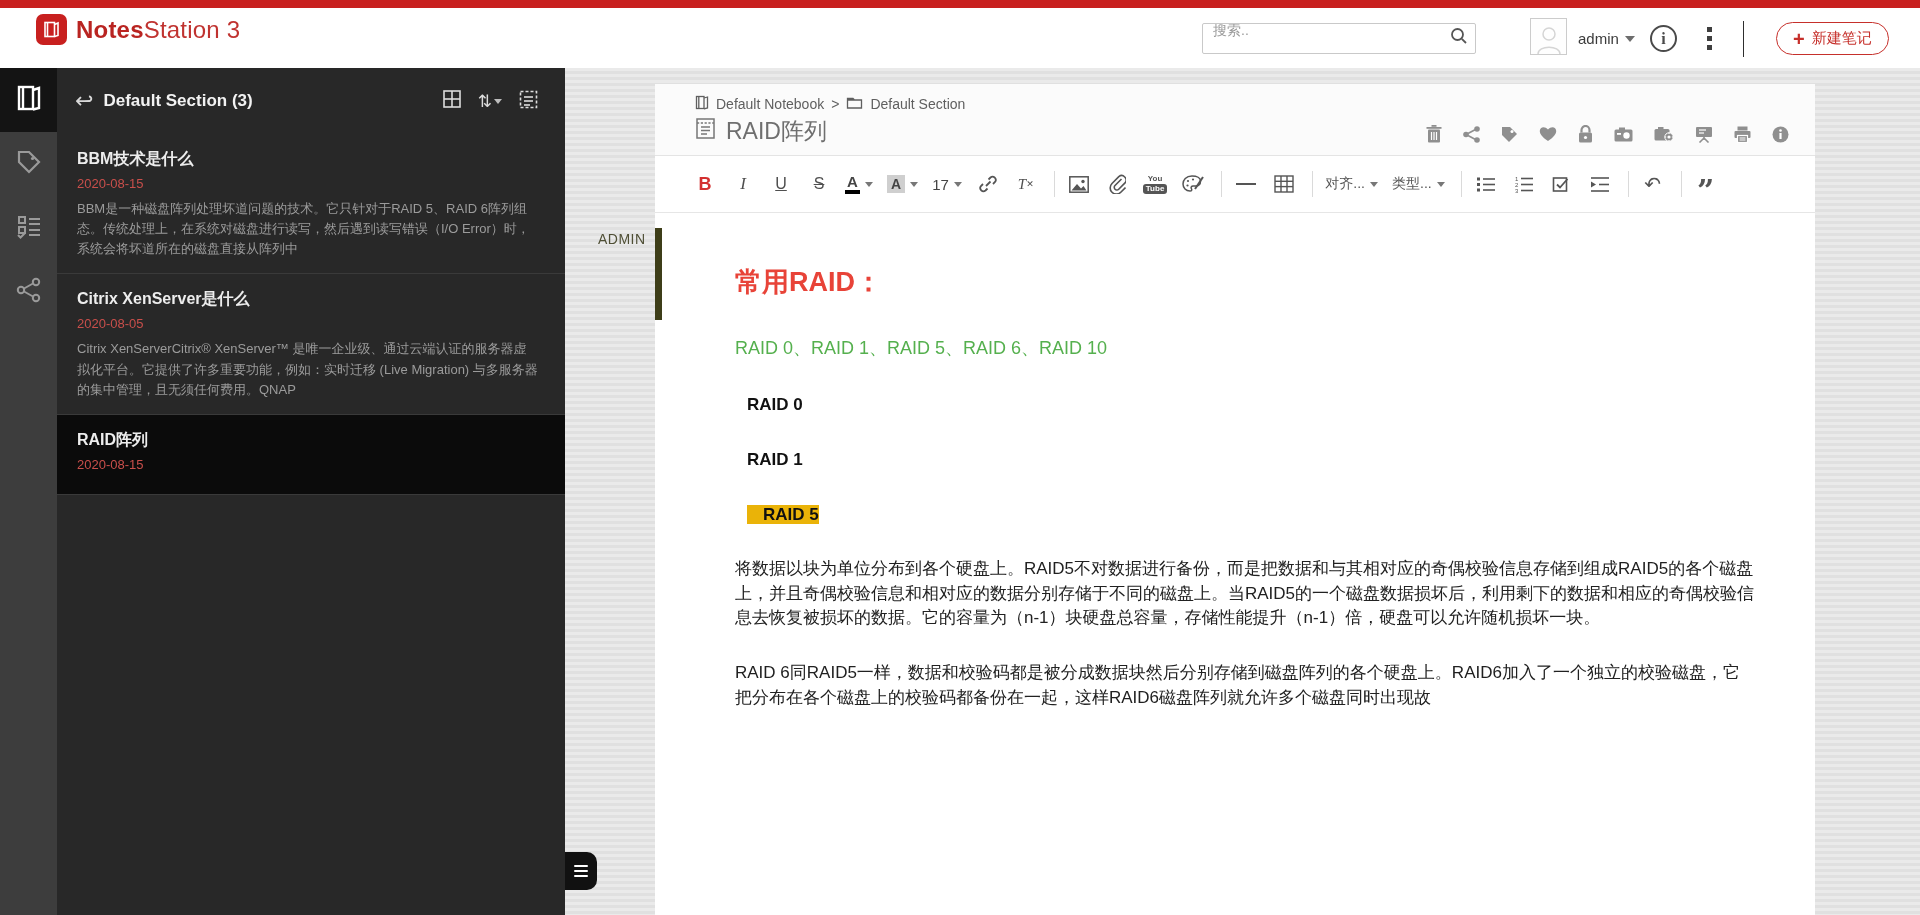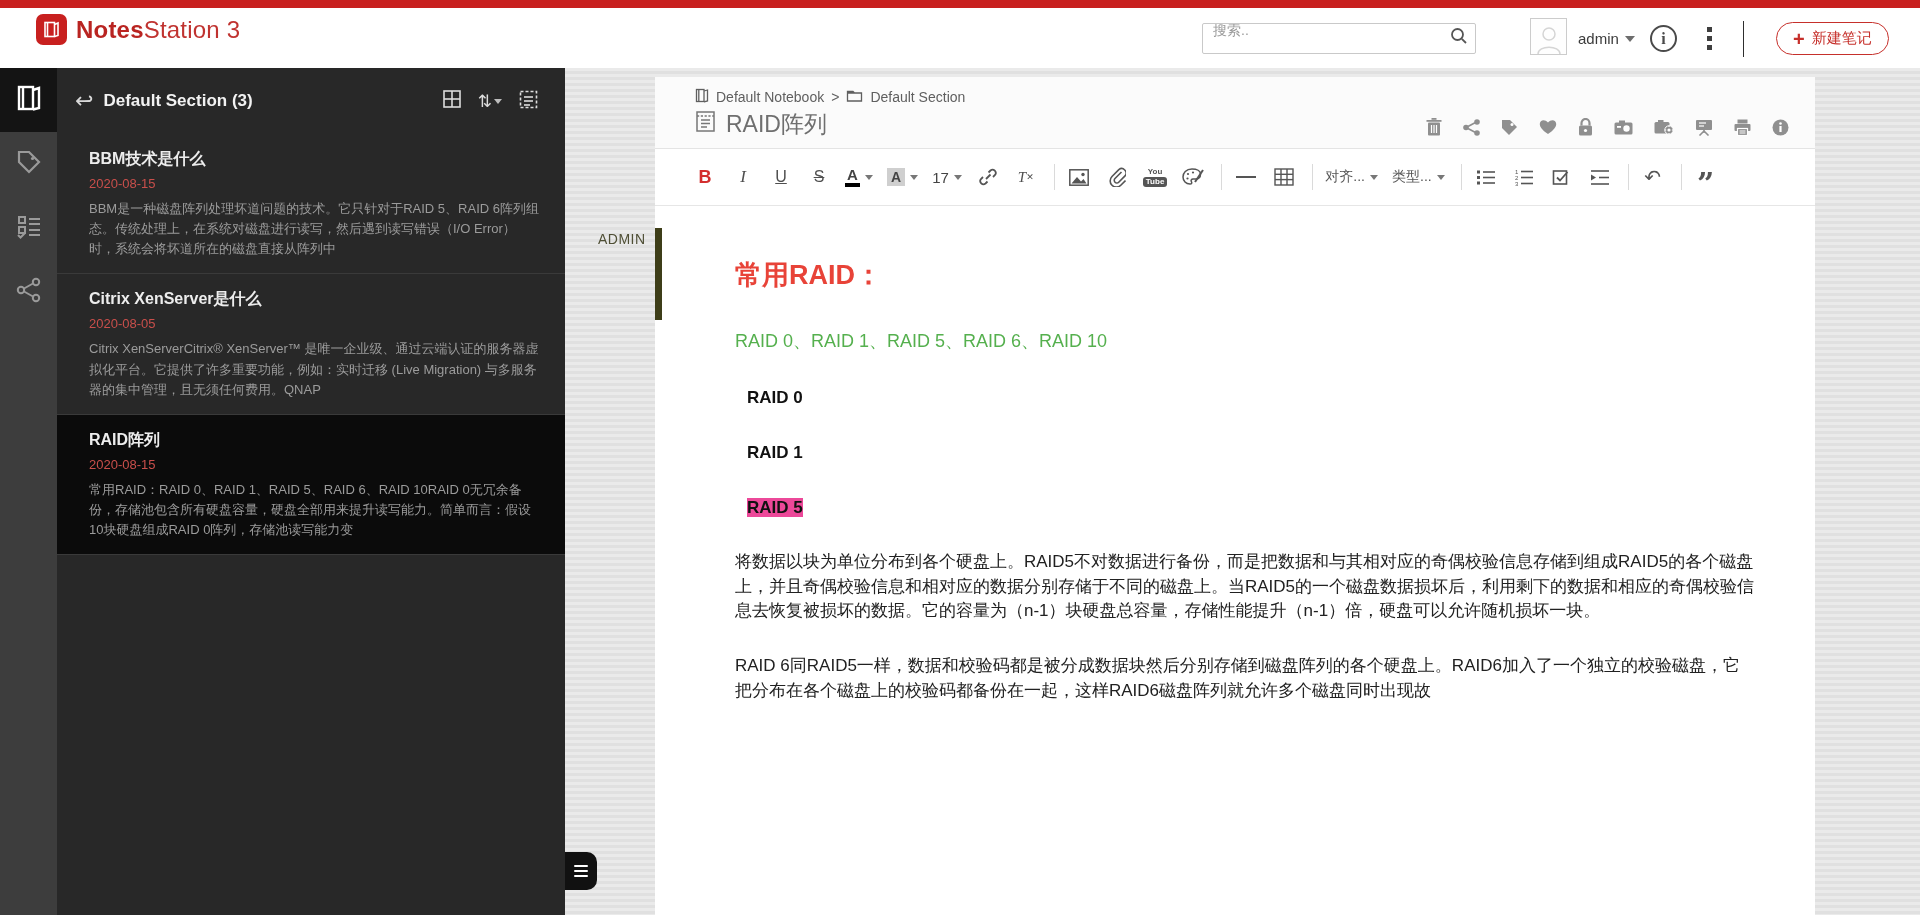--- a/index.html
+++ b/index.html
@@ -39,34 +39,34 @@
   .rail-item + .rail-item { margin-top:0; }
 
   
   .notes-panel { position:absolute; left:57px; top:0; width:508px; bottom:0; background:#282828; }
   .panel-head { height:66px; display:flex; align-items:center; padding:0 26px 0 18px; }
   .back-ico { font-size:22px; color:#d8d8d8; line-height:1; }
   .panel-title { font-size:17px; font-weight:bold; color:#f2f2f2; margin-left:10px; flex:1; }
   .panel-tools { display:flex; align-items:center; gap:16px; color:#dcdcdc; }
   .sort-ico { font-size:17px; color:#dcdcdc; display:flex; align-items:center; gap:2px; }
   .sort-ico .caret { border-top-color:#bdbdbd; border-left-width:4px; border-right-width:4px; border-top-width:5px; }
-  .note-card { padding:15px 26px 14px 32px; border-bottom:1px solid #3a3a3a; cursor:pointer; }
+  .note-card { padding:15px 26px 14px 20px; border-bottom:1px solid #3a3a3a; cursor:pointer; }
   .note-card.selected { background:#0b0b0b; }
   .note-title { font-size:16px; font-weight:bold; color:#ededed; margin-bottom:6px; }
   .note-date { font-size:13px; color:#c94f4b; margin-bottom:8px; }
   .note-preview { font-size:13px; color:#9b9b9b; line-height:1.55; display:-webkit-box; -webkit-line-clamp:3; -webkit-box-orient:vertical; overflow:hidden; max-height:62px; }
 
   
   .collapse-handle { position:absolute; left:565px; top:784px; width:32px; height:38px; background:#111; border-radius:0 10px 10px 0; display:flex; flex-direction:column; align-items:center; justify-content:center; gap:3px; cursor:pointer; }
   .collapse-handle i { display:block; width:14px; height:2px; background:#fff; border-radius:1px; }
   .collab-user { position:absolute; left:598px; top:163px; font-size:14px; color:#4f4f35; letter-spacing:.5px; }
   .collab-bar { position:absolute; left:655px; top:160px; width:7px; height:92px; background:#3e3e19; z-index:5; }
 
   
-  .editor { position:absolute; left:655px; top:9px; width:1160px; bottom:0; background:#fff; display:flex; flex-direction:column; }
+  .editor { position:absolute; left:655px; top:16px; width:1160px; bottom:0; background:#fff; display:flex; flex-direction:column; }
   .editor-head { height:72px; background:#fbfbfb; border-bottom:1px solid #e4e4e4; position:relative; padding-left:40px; flex:none; }
   .breadcrumb { padding-top:11px; display:flex; align-items:center; gap:7px; font-size:14px; color:#5f5f5f; }
   .bc-sep { color:#5f5f5f; }
   .title-row { margin-top:3px; display:flex; align-items:center; gap:10px; font-size:23px; color:#6f6f6f; }
   .action-icons { position:absolute; right:26px; bottom:12px; display:flex; align-items:center; gap:21px; }
   .action-icons svg { display:block; }
 
   .toolbar { height:57px; border-bottom:1px solid #e6e6e6; display:flex; align-items:center; padding-left:38px; flex:none; color:#4f4f4f; }
   .tb { min-width:24px; height:30px; display:flex; align-items:center; justify-content:center; margin-right:14px; cursor:pointer; position:relative; }
   .tb-b { color:#d32f2f; font-weight:bold; font-size:18px; }
@@ -88,21 +88,21 @@
   .dd-label { font-size:14px; color:#555; }
   .undo-glyph { font-size:20px; color:#555; line-height:1; }
   .quote-glyph { font-size:30px; font-weight:bold; color:#555; line-height:.4; padding-top:14px; font-family:"DejaVu Serif",serif; }
 
   .content { flex:1; overflow:hidden; padding:50px 60px 0 80px; }
   .content-inner { width:1020px; font-size:17px; color:#212121; line-height:1.45; }
   .c-heading { font-size:27px; font-weight:bold; color:#e84338; margin-bottom:33px; }
   .c-green { font-size:18px; color:#55b04e; margin-bottom:32px; }
   .sec-title { font-weight:bold; margin:30px 12px; font-size:17px; color:#111; }
   .sec-body { margin-bottom:30px; }
-  .sel { background:#ec4899; }
+  .sel { background:#eab308;padding-left:16px; }
 </style>
 </head>
 <body>
 
 <div class="stage">
   <div class="top-red"></div>
 
   <header class="topbar">
     <div class="brand">
       <span class="logo-box">
@@ -237,21 +237,20 @@
         <div class="note-preview">BBM是一种磁盘阵列处理坏道问题的技术。它只针对于RAID 5、RAID 6阵列组态。传统处理上，在系统对磁盘进行读写，然后遇到读写错误（I/O Error）时，系统会将坏道所在的磁盘直接从阵列中</div>
       </div>
       <div class="note-card">
         <div class="note-title">Citrix XenServer是什么</div>
         <div class="note-date">2020-08-05</div>
         <div class="note-preview">Citrix XenServerCitrix® XenServer™ 是唯一企业级、通过云端认证的服务器虚拟化平台。它提供了许多重要功能，例如：实时迁移 (Live Migration) 与多服务器的集中管理，且无须任何费用。QNAP</div>
       </div>
       <div class="note-card selected">
         <div class="note-title">RAID阵列</div>
         <div class="note-date">2020-08-15</div>
-        <div class="note-preview">常用RAID：RAID 0、RAID 1、RAID 5、RAID 6、RAID 10RAID 0无冗余备份，存储池包含所有硬盘容量，硬盘全部用来提升读写能力。简单而言：假设10块硬盘组成RAID 0阵列，存储池读写能力变</div>
       </div>
     </aside>
 
     <div class="collapse-handle">
         <i></i>
         <i></i>
         <i></i>
       </div>
 
     <span class="collab-user">ADMIN</span>

